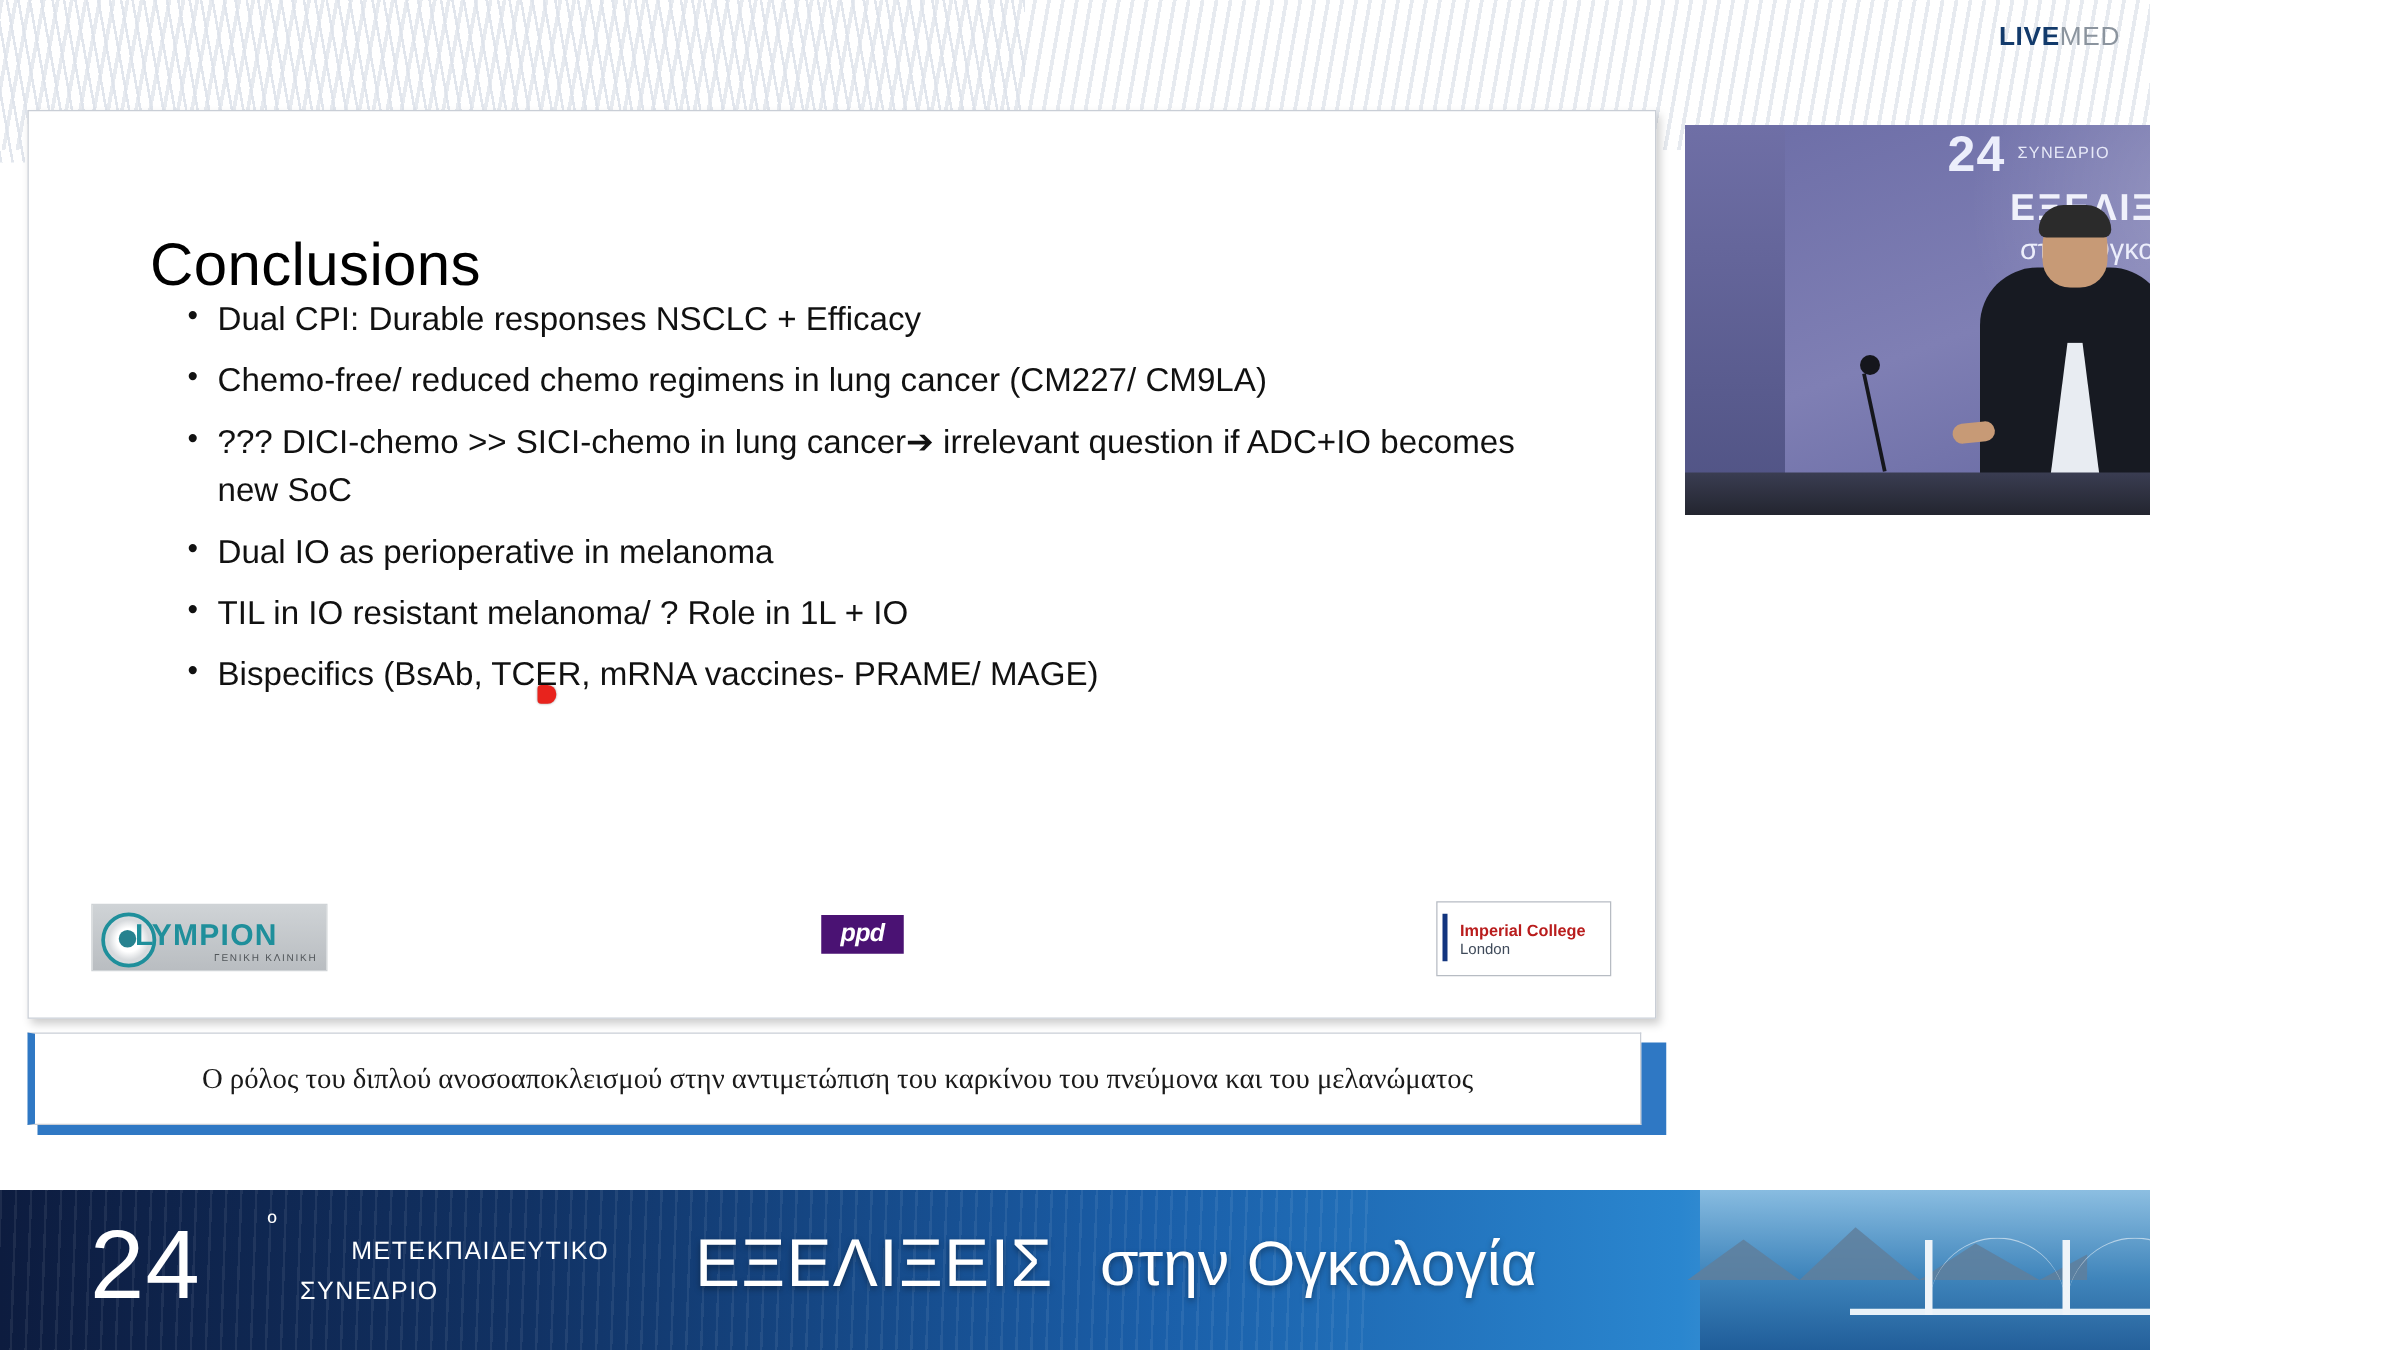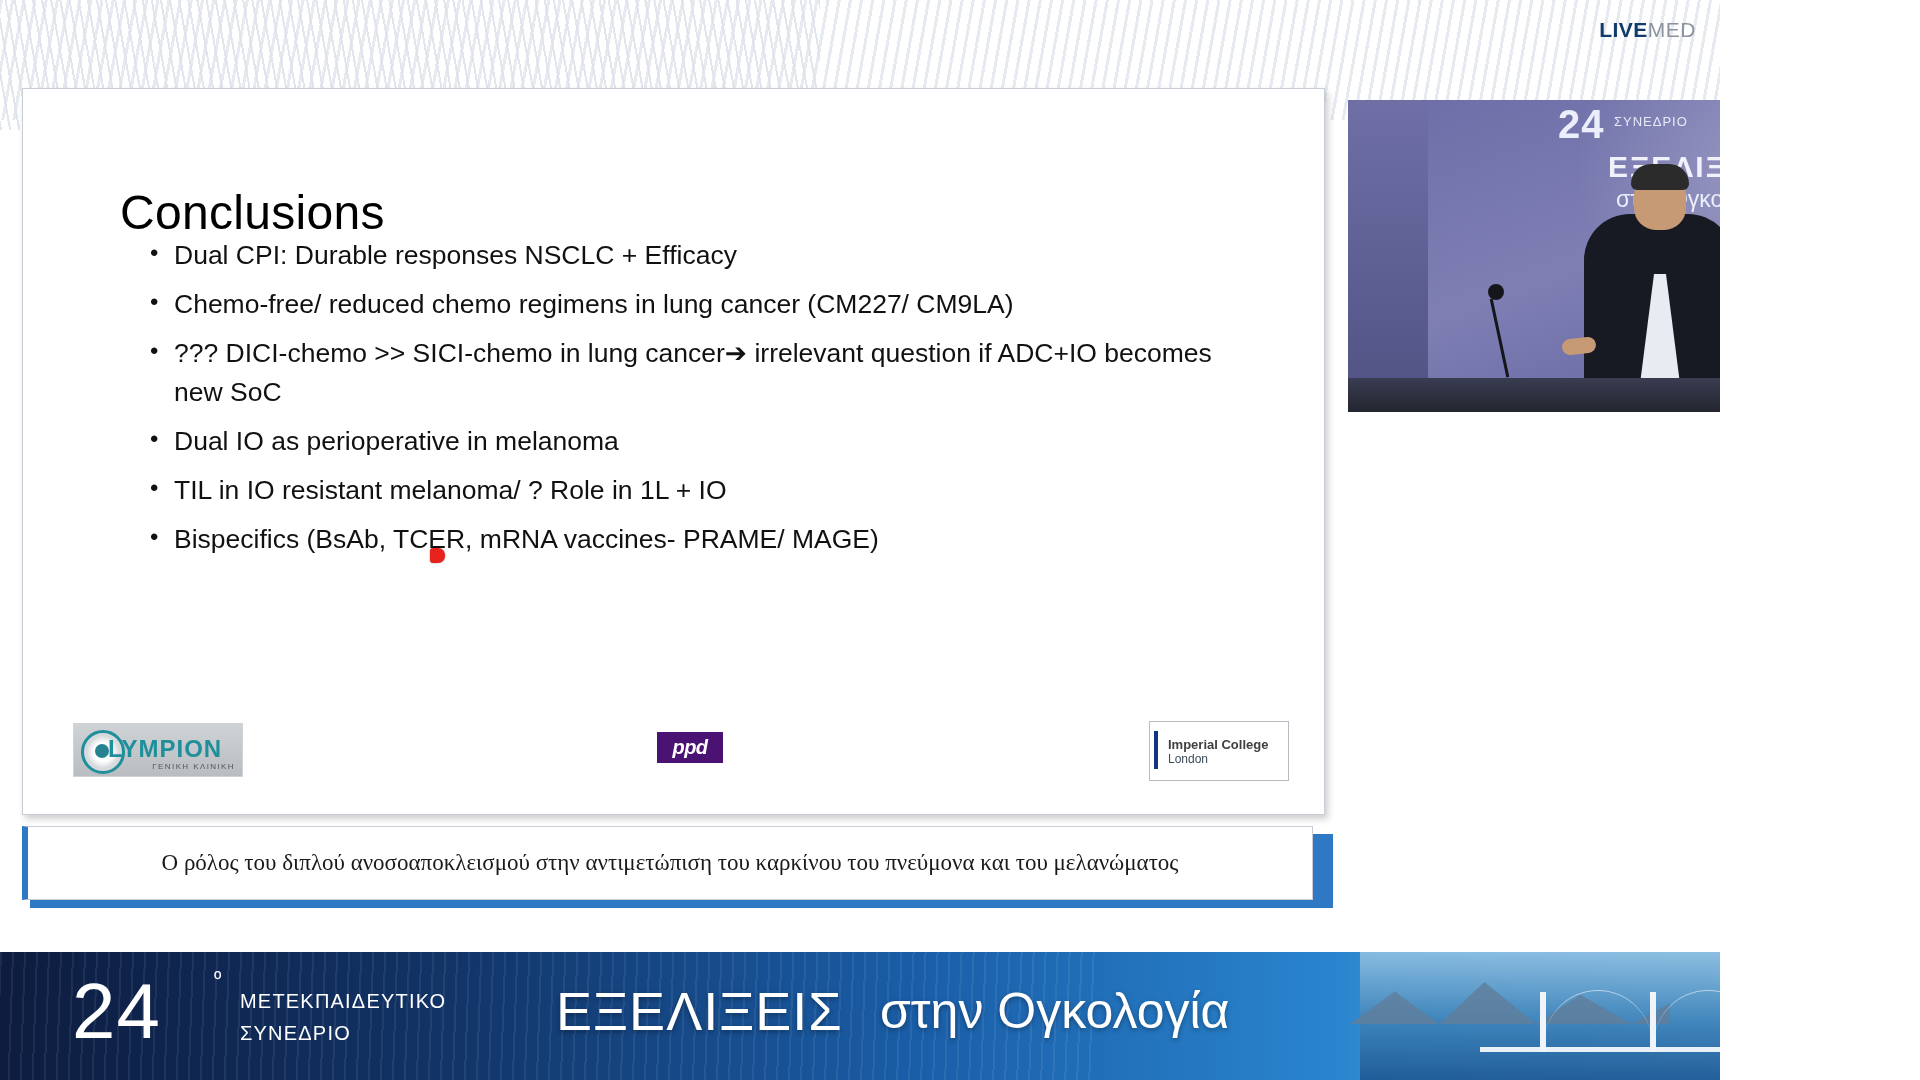--- a/index.html
+++ b/index.html
@@ -130,20 +130,21 @@
   
   .logo-olympion {
     position: absolute;
     left: 43px;
     bottom: 30px;
     width: 168px;
     height: 52px;
     background: linear-gradient(180deg,#cfd3d6 0%, #b9bdc1 100%);
     border: 1px solid #cfd3d6;
     overflow: hidden;
+    padding-left: 19px;
   }
   .logo-olympion .ring {
     position: absolute;
     left: 7px; top: 6px;
     width: 38px; height: 38px;
     border-radius: 50%;
     border: 3px solid #1f8f9b;
     background: radial-gradient(circle at 50% 50%, #ffffff 35%, #d7dadd 60%);
   }
   .logo-olympion .ring::after{
@@ -197,21 +198,21 @@
     display: flex;
     flex-direction: column;
     justify-content: center;
     padding-left: 8px;
     box-sizing: border-box;
   }
   .logo-imperial .bar {
     position:absolute; left:4px; top:9px; width:4px; height:38px;
     background:#12357f;
   }
-  .logo-imperial .l1 { font-size: 13px; color: #404040; font-weight: bold; padding-left:10px;}
+  .logo-imperial .l1 { font-size: 13px; color: #b91c1c; font-weight: bold; padding-left:10px;}
   .logo-imperial .l2 { font-size: 12px; color: #3f4a5a; padding-left:10px;}
 
   
   .caption-wrap {
     position: absolute;
     left: 22px;
     top: 826px;
     width: 1303px;
     height: 82px;
   }
@@ -420,21 +421,21 @@
     color: #ffffff;
     font-weight: 300;
     letter-spacing: 1px;
   }
   .banner .deg {
     position:absolute; left:214px; top:16px;
     font-size: 20px; color:#ffffff;
   }
   .banner .sub1 {
     position:absolute; left:240px; top:38px;
-    font-size: 20px; color:#ffffff; letter-spacing:1.2px;
+    font-size: 20px; color:#ffffff; letter-spacing:1.2px;padding-left:41px;
   }
   .banner .sub2 {
     position:absolute; left:240px; top:70px;
     font-size: 20px; color:#ffffff; letter-spacing:1.2px;
   }
   .banner .main1 {
     position:absolute; left:556px; top:28px;
     font-size: 54px; color:#ffffff; letter-spacing:1px;
     text-shadow: 0 2px 5px rgba(0,0,0,0.35);
     font-weight: 500;

